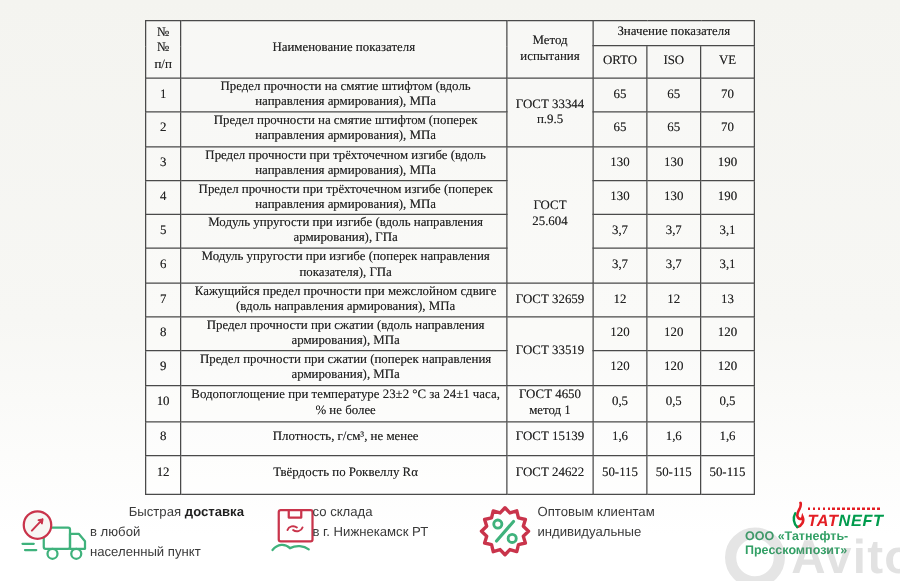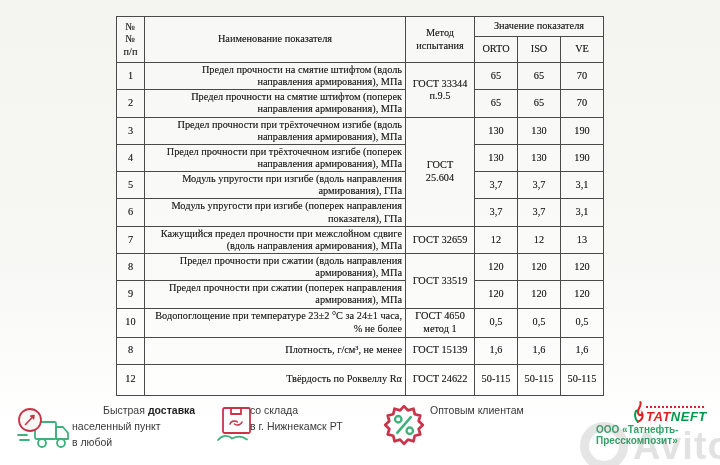--- a/index.html
+++ b/index.html
@@ -21,21 +21,21 @@
   .doc-table td,.doc-table th{
     border:1px solid #4a4a4a;
     padding:1px 4px;
     font-weight:normal;
     font-size:10.3px;
     line-height:1.18;
     vertical-align:middle;
     text-align:center;
     background:rgba(255,255,255,.35);
   }
-  .doc-table td.name{ text-align:right;padding-left:6px;padding-right:3px; }
+  .doc-table td.name{ text-align:center;padding-left:6px;padding-right:3px; }
   .pre{ white-space:pre-line; }
   .h1{height:20px}.h2{height:26px}
   .r{height:26px}
   .r10{height:29px}.r11{height:27px}.r12{height:31px}
   
   .f-item{ position:absolute; }
   .f-text{ font-size:10.5px;color:#3a3a3a;line-height:1.5; }
   .f-text b{ color:#1f1f1f; }
   .t-gap{ margin-right:3px;margin-left:31px; }
   .icon-box{ position:absolute; }
@@ -192,22 +192,22 @@
       <circle cx="27" cy="38" r="4" stroke="#3fb27c" stroke-width="1.8"></circle>
       <circle cx="46" cy="38" r="4" stroke="#3fb27c" stroke-width="1.8"></circle>
       <circle cx="15" cy="15" r="11" fill="#f7f7f4" stroke="#c9344b" stroke-width="1.8"></circle>
       <path d="M10.5 19.5 19 10.5M19 10.5l-3.2.6M19 10.5l-.5 3.2" stroke="#c9344b" stroke-width="1.6" stroke-linecap="round"></path>
     </svg>
   </div>
   <div class="f-item f-text" style="left:72px;top:403px">
     <div>
       <span class="t-gap">Быстрая</span><b>доставка</b>
     </div>
+    <div>в любой</div>
     <div>населенный пункт</div>
-    <div>в любой</div>
   </div>
 
   <div class="icon-box" style="left:214px;top:404px">
     <svg width="46" height="44" viewBox="0 0 46 44" fill="none">
       <rect x="9" y="4" width="27" height="25" rx="1.5" stroke="#c9344b" stroke-width="1.8"></rect>
       <path d="M17 4v6h10V4" stroke="#c9344b" stroke-width="1.8" stroke-linejoin="round"></path>
       <path d="M16 20c1-3 5-4 7.5-2M28 18c-1 3-5 4-7.5 2" stroke="#c9344b" stroke-width="1.6" stroke-linecap="round"></path>
       <path d="M4 36c4-5 10-5.5 14-1.5 5-2.5 11-2 15 1" stroke="#3fb27c" stroke-width="1.8" stroke-linecap="round"></path>
     </svg>
   </div>
@@ -219,20 +219,21 @@
   <div class="icon-box" style="left:381px;top:402px">
     <svg width="46" height="46" viewBox="0 0 44 44" fill="none">
       <polygon points="40,22 36,25.8 37.6,31 32.3,32.3 31,37.6 25.75,36 22,40 18.25,36 13,37.6 11.7,32.3 6.4,31 8,25.8 4,22 8,18.2 6.4,13 11.7,11.7 13,6.4 18.25,8 22,4 25.75,8 31,6.4 32.3,11.7 37.6,13 36,18.2" stroke="#c9344b" stroke-width="2.6" stroke-linejoin="round" fill="none"></polygon>
       <circle cx="16.5" cy="16.5" r="3.1" stroke="#3fb27c" stroke-width="2.2"></circle>
       <circle cx="27.5" cy="27.5" r="3.1" stroke="#3fb27c" stroke-width="2.2"></circle>
       <path d="M28.5 14.5 15.5 29.5" stroke="#3fb27c" stroke-width="2.4" stroke-linecap="round"></path>
     </svg>
   </div>
   <div class="f-item f-text" style="left:430px;top:403px">
     <div>Оптовым клиентам</div>
+    <div>индивидуальные</div>
   </div>
 
   <div class="logo-row">
     <svg width="14" height="22" viewBox="0 0 10 15" fill="none">
       <path d="M6 .5C7 3.5 3.8 5 4.2 8c.3 2 2.6 2.4 3 .6C8.3 11 6.8 13.6 4.2 14.4" stroke="#e31e24" stroke-width="1.5" stroke-linecap="round"></path>
       <path d="M3 6.5C1.6 9 2 12.5 4.2 14.4" stroke="#009b4d" stroke-width="1.4" stroke-linecap="round"></path>
     </svg>
     <div>
       <div class="logo-dots"></div>
       <div class="logo-text">

